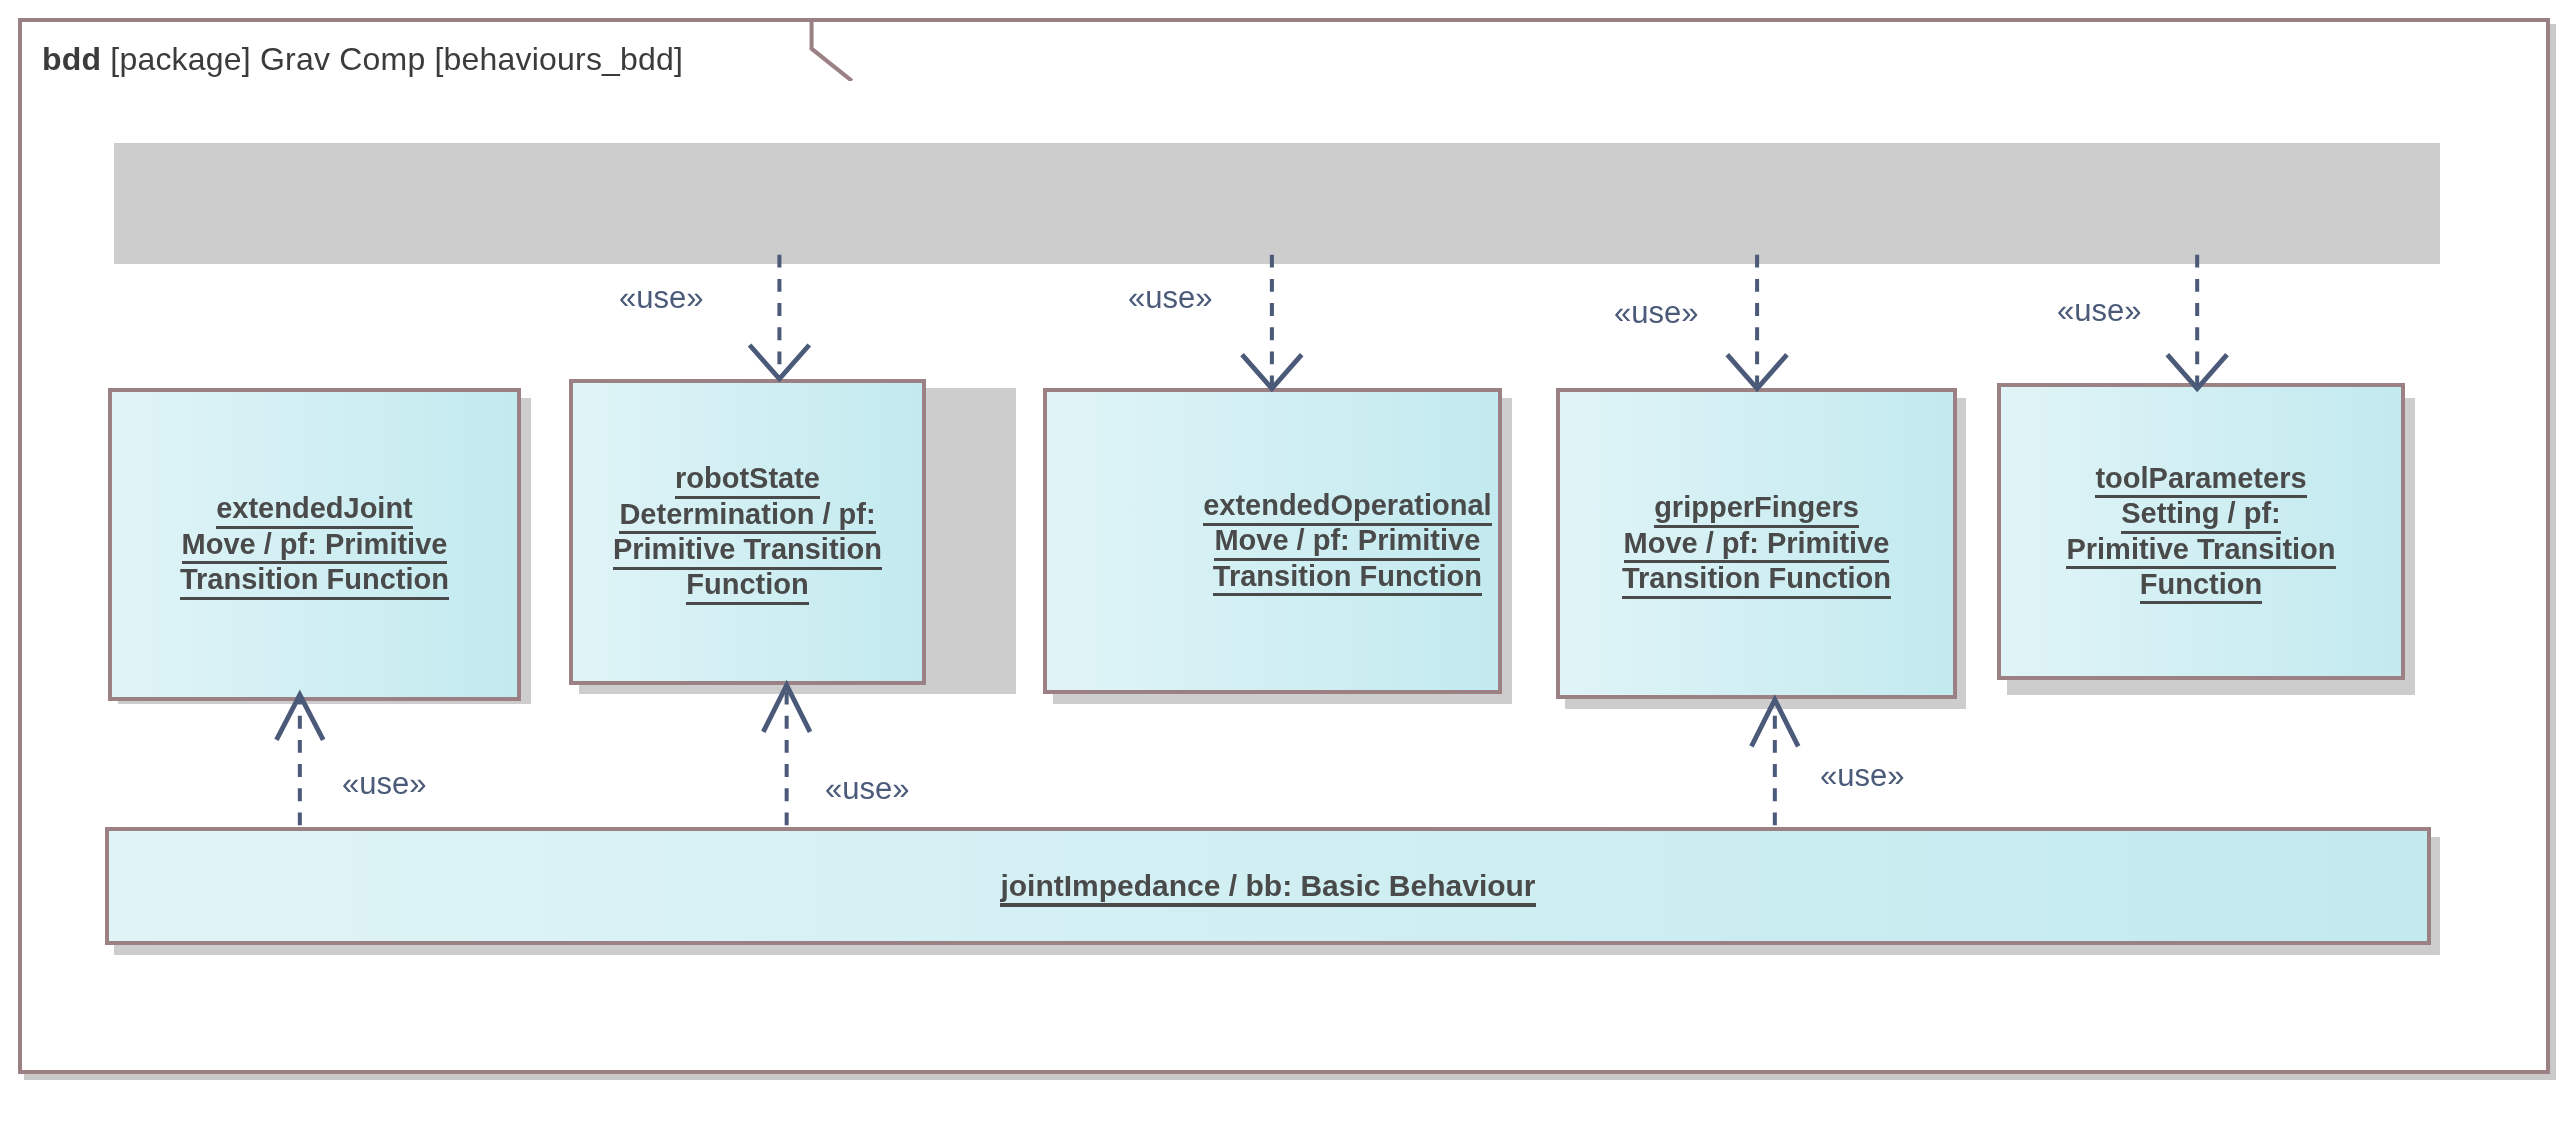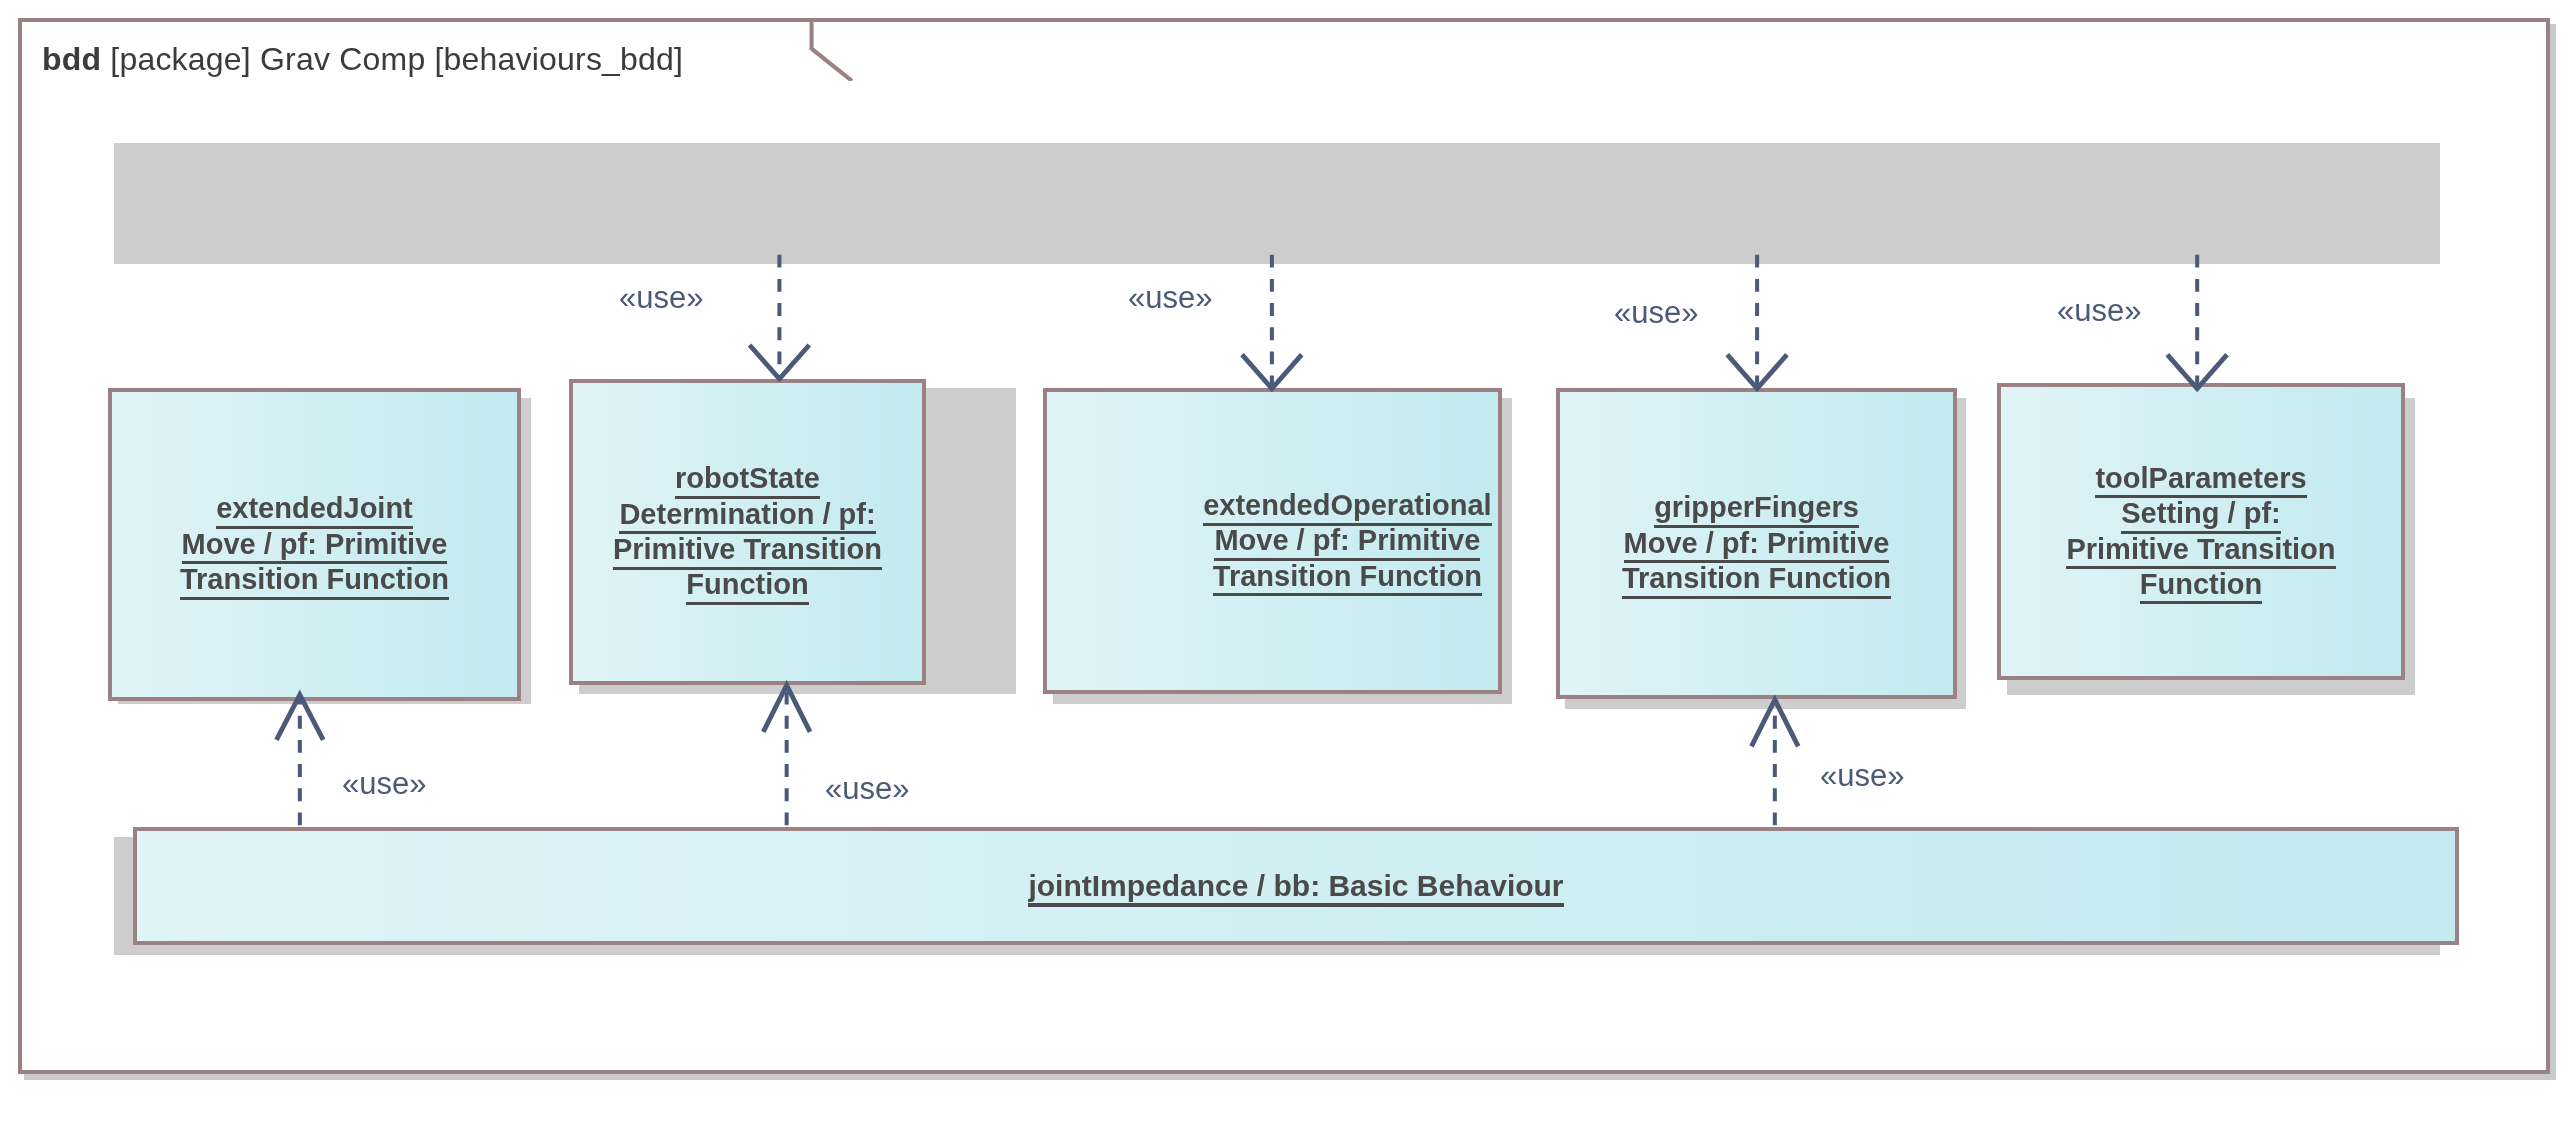--- a/index.html
+++ b/index.html
@@ -170,21 +170,21 @@
   <div class="block tall" style="left:1997px; top:383px; width:408px; height:297px;">
     <div class="block-title">
       <span class="ln"><span>toolParameters</span></span>
       <span class="ln"><span>Setting / pf:</span></span>
       <span class="ln"><span>Primitive Transition</span></span>
       <span class="ln"><span>Function</span></span>
     </div>
   </div>
 
   <div class="block-shadow" style="left:114px; top:837px; width:2326px; height:118px;"></div>
-  <div class="block wide" style="left:105px; top:827px; width:2326px; height:118px;margin-left:28px;">
+  <div class="block wide" style="left:105px; top:827px; width:2326px; height:118px;">
     <div class="block-title">
       <span class="ln"><span>jointImpedance / bb: Basic Behaviour</span></span>
     </div>
   </div>
 
   <svg class="conn" style="left:0; top:0; width:2576px; height:1122px;" viewBox="0 0 3196 1392" width="2576" height="1122">
 
     <g>
       <line x1="967" y1="316" x2="967" y2="468" stroke="#4a5a78" stroke-width="5" stroke-dasharray="16,14"></line>
       <polyline points="930,428 967,470 1004,428" fill="none" stroke="#4a5a78" stroke-width="6"></polyline>

